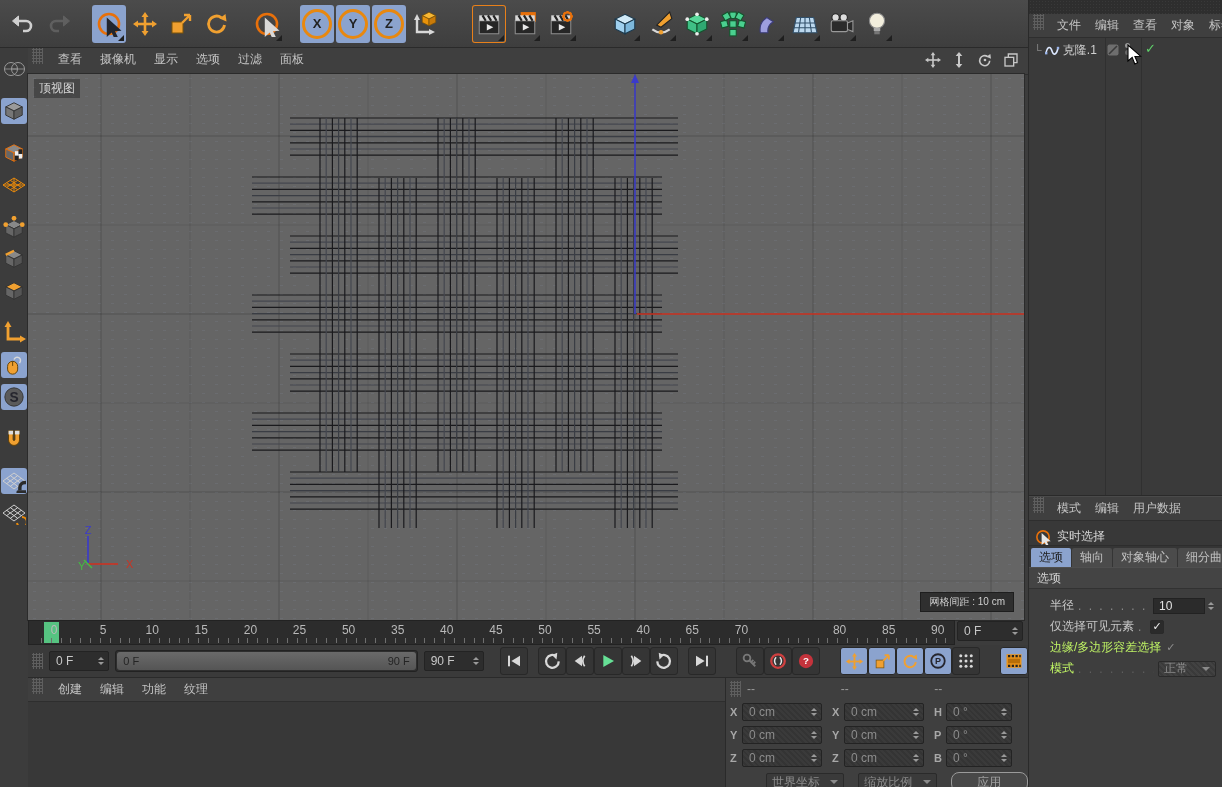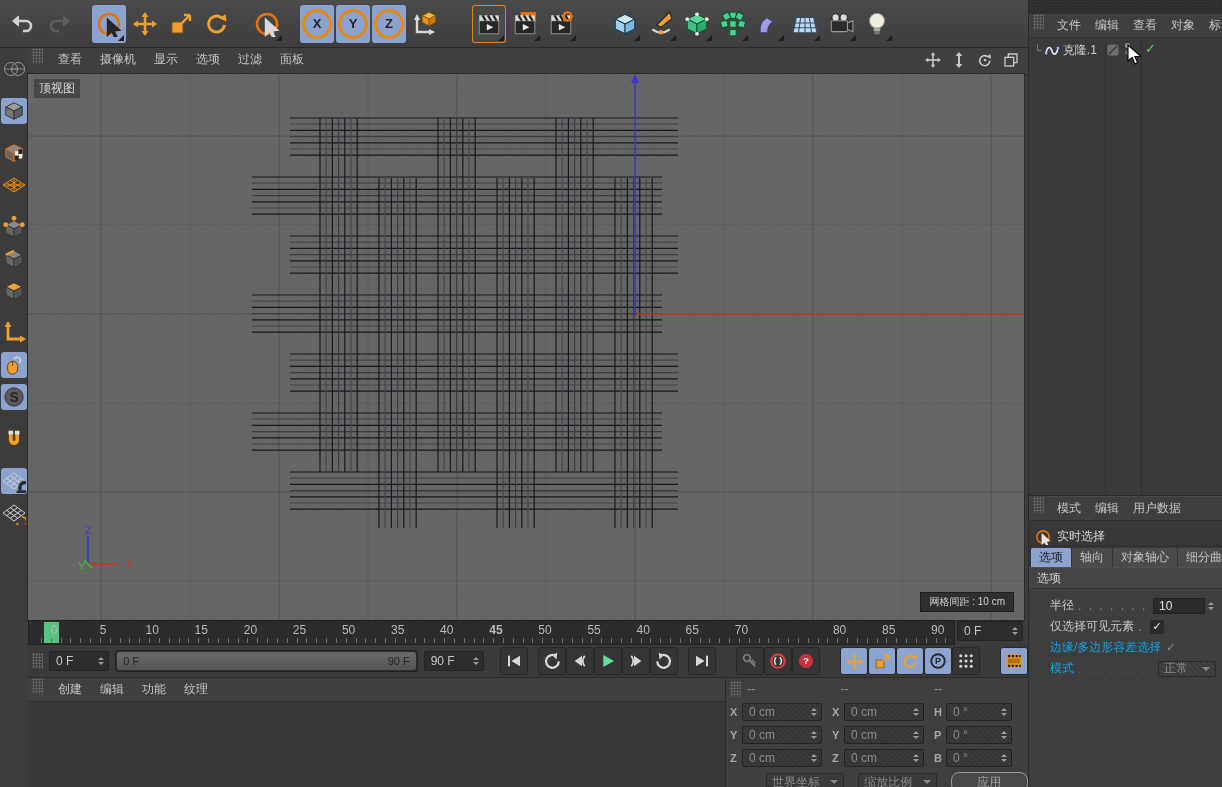--- a/index.html
+++ b/index.html
@@ -90,21 +90,21 @@
   #am{border-top:1px solid #4a4a4a;}
   #am-tool{display:flex;align-items:flex-end;height:24px;background:#383838;border-bottom:1px solid #2d2d2d;padding-left:6px;gap:6px;color:#d6d6d6;}
   #am-tabs{display:flex;height:21px;background:#353535;align-items:flex-end;gap:1px;padding-left:2px;overflow:hidden;}
   .tab{height:19px;display:flex;align-items:center;justify-content:center;background:#4b4b4b;color:#c2c2c2;
     padding:0 8px;border-radius:2px 2px 0 0;white-space:nowrap;flex:none;}
   .tab.active{background:#8ba3ce;color:#1d1d1d;}
   #am-section{height:20px;display:flex;align-items:center;background:#444;border-top:1px solid #4f4f4f;
     border-bottom:1px solid #323232;padding-left:8px;color:#d2d2d2;}
   .attr-row{display:flex;align-items:center;height:21px;padding:0 6px 0 21px;}
   .attr-row .lbl{color:#c6c6c6;white-space:nowrap;}
-  .attr-row.disabled .lbl{color:#0ea5e9;}
+  .attr-row.disabled .lbl{color:#bef264;}
   .leader{flex:1;overflow:hidden;white-space:nowrap;color:#8a8a8a;margin:0 4px;letter-spacing:2px;}
   .leader::after{content:". . . . . . . . . . . . . . . . . . . .";}
   .attr-row.disabled .leader{color:#5f5f5f;}
   .attr-input{width:52px;height:16px;background:#2b2b2b;border:1px solid #222;color:#e2e2e2;
     display:flex;align-items:center;padding-left:5px;box-sizing:border-box;}
   .chk{width:12px;height:12px;border-radius:2px;background:#3f3f3f;border:1px solid #2a2a2a;
     display:flex;align-items:center;justify-content:center;color:#f0f0f0;font-size:11px;font-weight:bold;}
   .chk.checked{background:#2b2b2b;}
   .chk.dis{background:transparent;border-color:transparent;color:#8f8f8f;}
   .dd.small{width:58px;height:16px;color:#8a8a8a;background:#3a3a3a;
@@ -661,21 +661,21 @@
   <div id="tick-labels">
       <span class="tick-label" style="left: 25px;">0</span>
       <span class="tick-label" style="left: 74.1px;">5</span>
       <span class="tick-label" style="left: 123.2px;">10</span>
       <span class="tick-label" style="left: 172.3px;">15</span>
       <span class="tick-label" style="left: 221.4px;">20</span>
       <span class="tick-label" style="left: 270.5px;">25</span>
       <span class="tick-label" style="left: 319.6px;">50</span>
       <span class="tick-label" style="left: 368.7px;">35</span>
       <span class="tick-label" style="left: 417.8px;">40</span>
-      <span class="tick-label" style="left: 466.9px; font-weight: bold;">45</span>
+      <span class="tick-label" style="left: 466.9px;">45</span>
       <span class="tick-label" style="left: 516px;">50</span>
       <span class="tick-label" style="left: 565.1px;">55</span>
       <span class="tick-label" style="left: 614.2px;">40</span>
       <span class="tick-label" style="left: 663.3px;">65</span>
       <span class="tick-label" style="left: 712.4px;">70</span>
       <span class="tick-label" style="left: 761.5px; margin-top: 44px;">75</span>
       <span class="tick-label" style="left: 810.6px;">80</span>
       <span class="tick-label" style="left: 859.7px;">85</span>
       <span class="tick-label" style="left: 908.8px;">90</span>
     </div>

